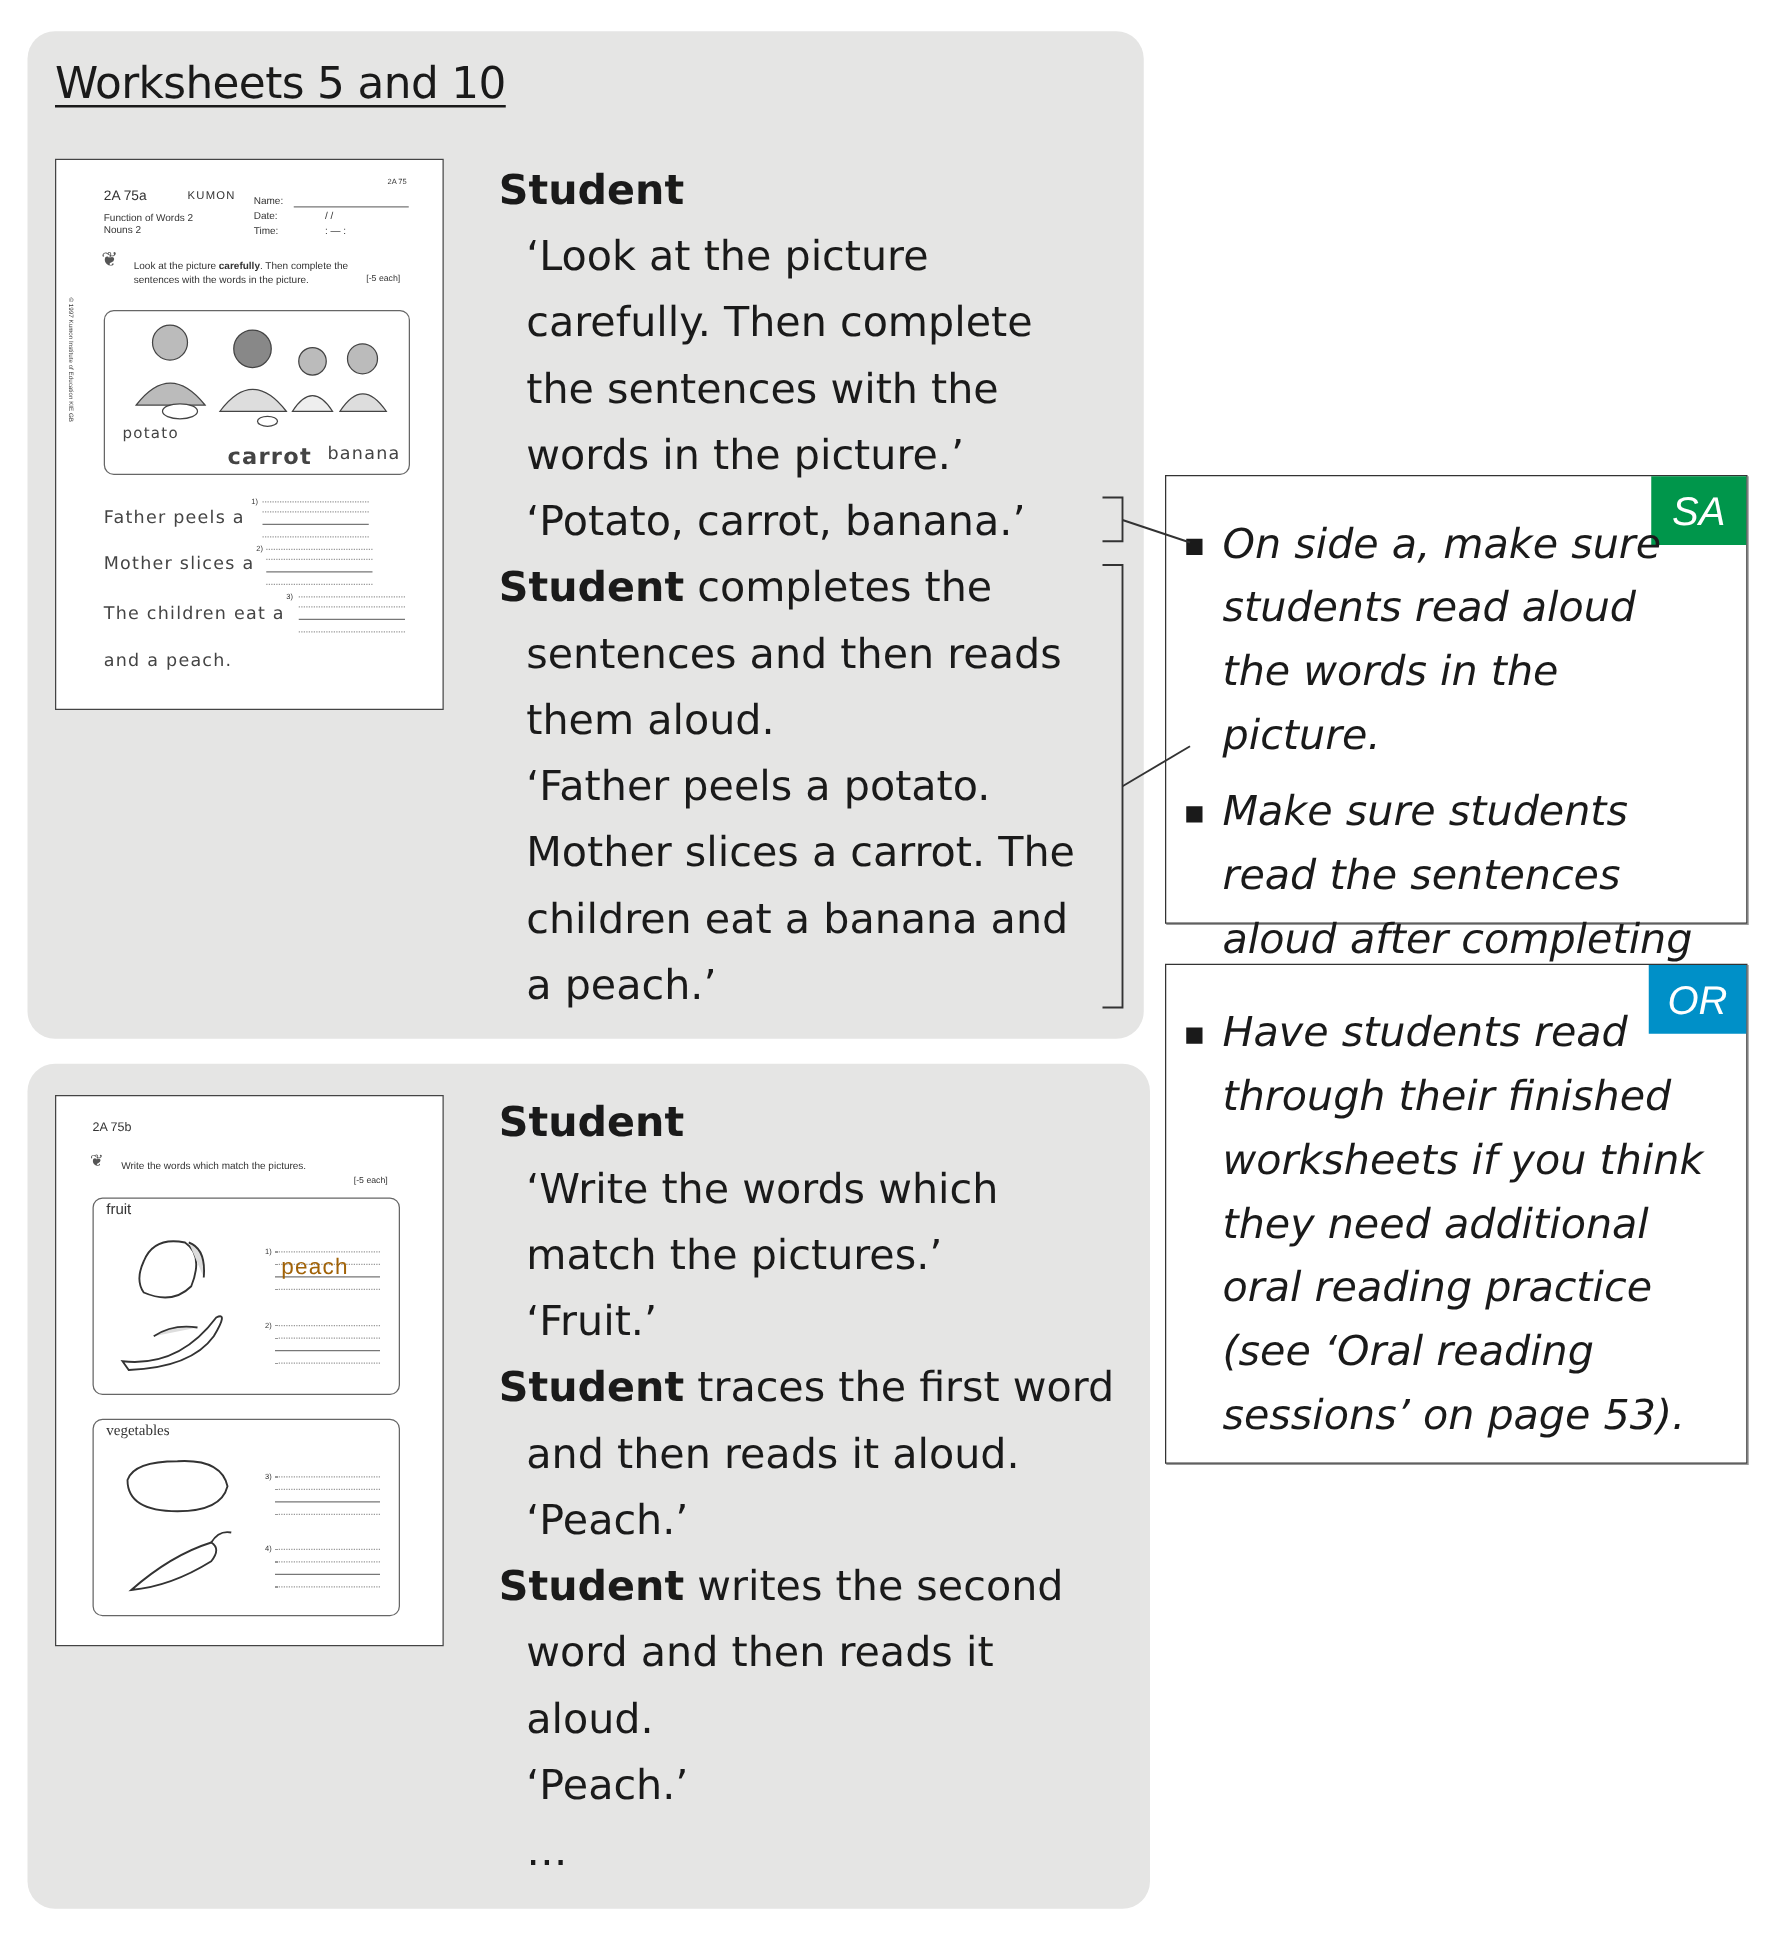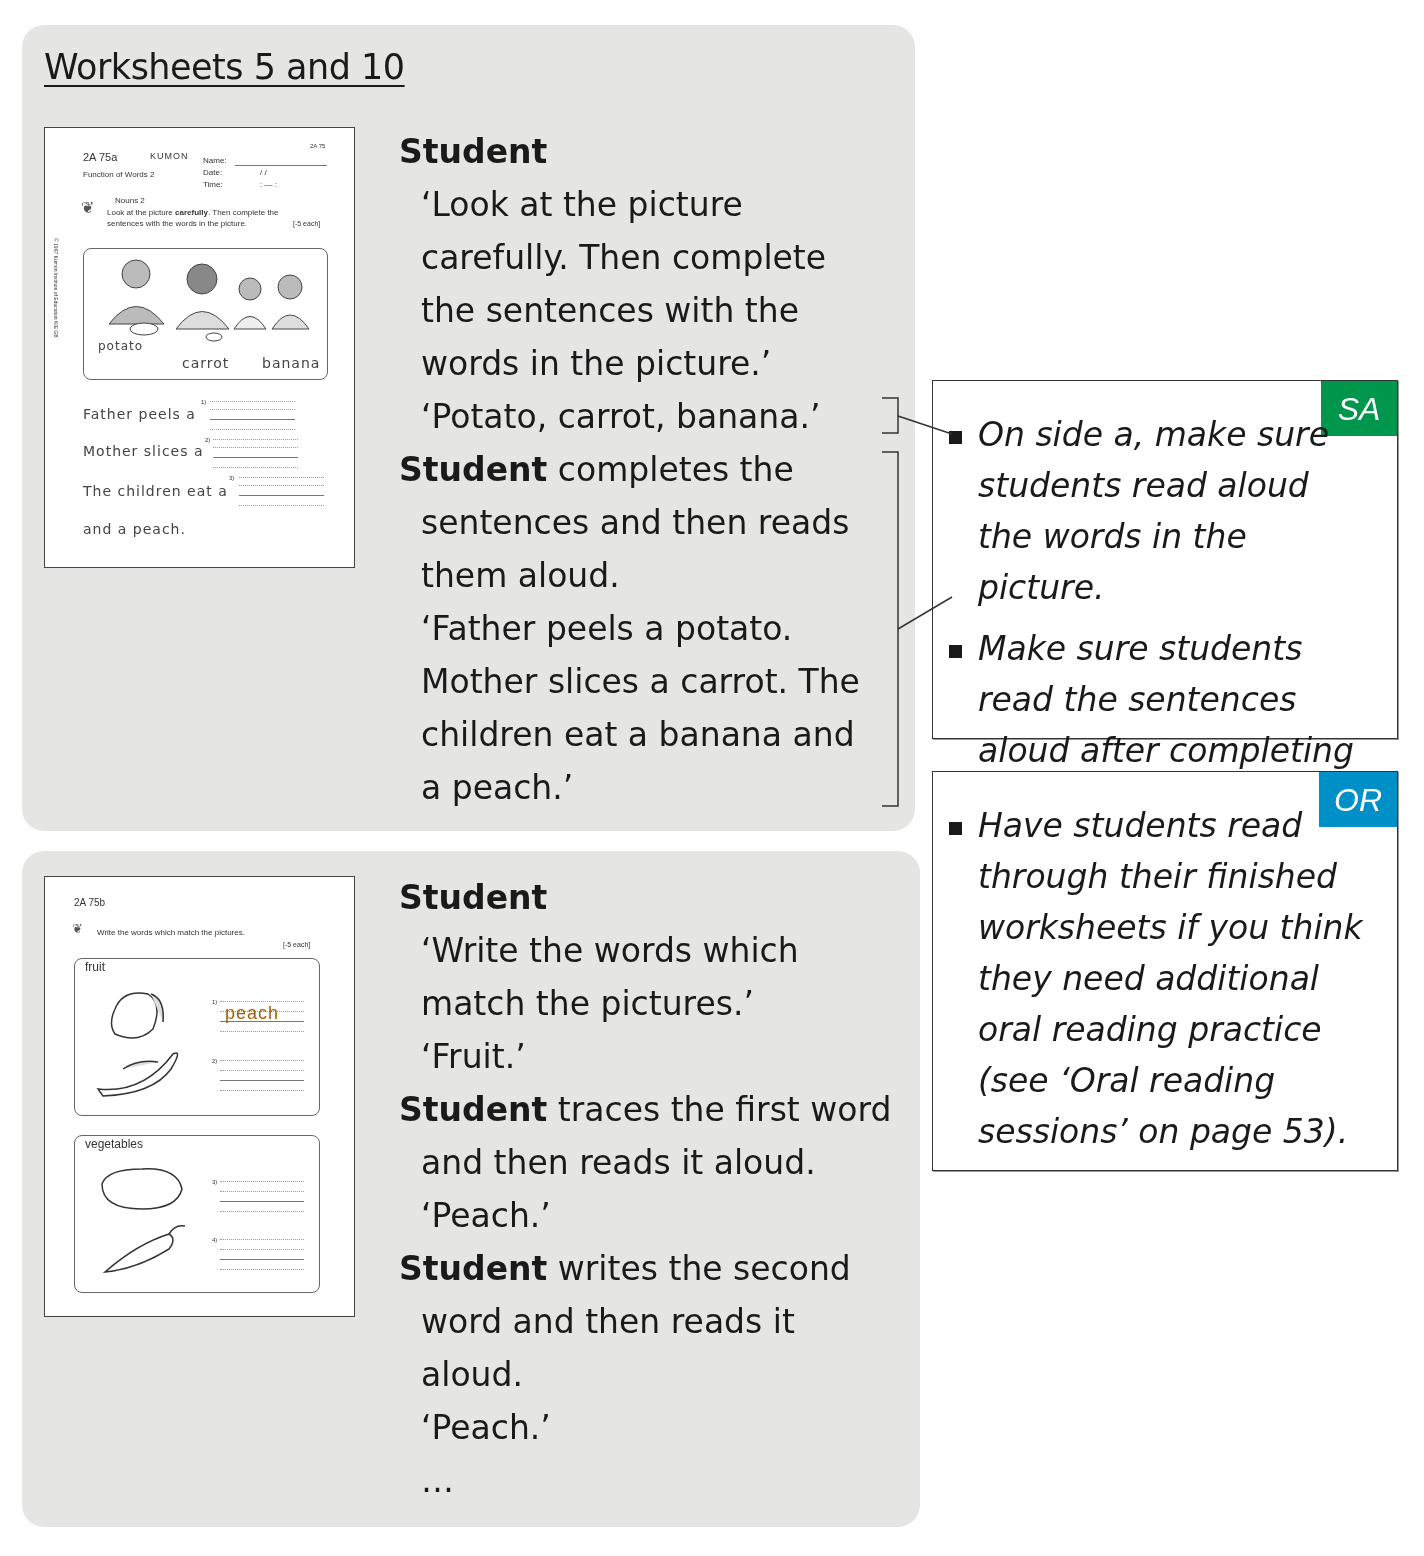--- a/index.html
+++ b/index.html
@@ -54,21 +54,21 @@
 <body>
 
 <div class="panel" id="panel-top">
   <h1 class="section-title">Worksheets 5 and 10</h1>
 
   <div class="thumb" id="thumb-a">
     <span class="t md" style="left:38px;top:23px;">2A 75a</span>
     <span class="t sm" style="left:105px;top:23px;letter-spacing:1px;">KUMON</span>
     <span class="t xs" style="left:265px;top:15px;font-size:6px;">2A 75</span>
     <span class="t xs" style="left:38px;top:42px;">Function of Words 2</span>
-    <span class="t xs" style="left:38px;top:68px;margin-left:32px;">Nouns 2</span>
+    <span class="t xs" style="left:38px;top:51px;">Nouns 2</span>
     <span class="t xs" style="left:158px;top:28px;">Name:</span>
     <div class="line" style="left:190px;top:37px;width:92px;"></div>
     <span class="t xs" style="left:158px;top:40px;">Date:</span>
     <span class="t xs" style="left:215px;top:40px;">/          /</span>
     <span class="t xs" style="left:158px;top:52px;">Time:</span>
     <span class="t xs" style="left:215px;top:52px;">:     —     :</span>
     <span class="t" style="left:36px;top:70px;font-size:16px;color:#555;">❦</span>
     <span class="t xs" style="left:62px;top:80px;"><span>Look at the picture </span><b>carefully</b><span>. Then complete the</span></span>
     <span class="t xs" style="left:62px;top:91px;">sentences with the words in the picture.</span>
     <span class="t xs" style="left:248px;top:92px;font-size:7px;">[-5 each]</span>
@@ -83,21 +83,21 @@
             <path d="M92 80 Q118 45 145 80 Z" fill="#ddd"></path>
           <circle cx="166" cy="40" r="11"></circle>
             <path d="M150 80 Q166 55 182 80 Z" fill="#eee"></path>
           <circle cx="206" cy="38" r="12"></circle>
             <path d="M188 80 Q206 52 225 80 Z" fill="#ddd"></path>
           <ellipse cx="60" cy="80" rx="14" ry="6" fill="#fff"></ellipse>
           <ellipse cx="130" cy="88" rx="8" ry="4" fill="#fff"></ellipse>
         </g>
       </svg>
       <span class="t hand" style="left:14px;top:90px;font-size:12px;">potato</span>
-      <span class="t hand" style="left:98px;top:106px;font-size:14px;">carrot</span>
+      <span class="t hand" style="left:98px;top:106px;font-size:18px;font-weight:bold;">carrot</span>
       <span class="t hand" style="left:178px;top:106px;font-size:14px;">banana</span>
     </div>
 
     <span class="t hand" style="left:38px;top:278px;font-size:14px;">Father peels a</span>
     <span class="t xs" style="left:156px;top:271px;font-size:6px;">1)</span>
     <div class="dots" style="left:165px;top:273px;width:85px;"></div>
     <div class="dots" style="left:165px;top:281px;width:85px;"></div>
     <div class="line" style="left:165px;top:291px;width:85px;"></div>
     <div class="dots" style="left:165px;top:301px;width:85px;"></div>
 
@@ -159,21 +159,21 @@
       <div class="dots" style="left:145px;top:72px;width:84px;"></div>
       <span class="t" style="left:150px;top:44px;font-size:18px;color:#a16207;letter-spacing:1px;">peach</span>
       <span class="t xs" style="left:137px;top:99px;font-size:6px;">2)</span>
       <div class="dots" style="left:145px;top:101px;width:84px;"></div>
       <div class="dots" style="left:145px;top:111px;width:84px;"></div>
       <div class="line" style="left:145px;top:121px;width:84px;"></div>
       <div class="dots" style="left:145px;top:131px;width:84px;"></div>
     </div>
 
     <div class="pic-box" style="left:29px;top:258px;width:244px;height:156px;">
-      <span class="t" style="left:10px;top:1px;font-size:12px;">vegetables</span>
+      <span class="t" style="left:10px;top:1px;font-size:12px;font-family:Liberation Serif, serif;">vegetables</span>
       <svg style="position:absolute;left:22px;top:28px;" width="100" height="115" viewBox="0 0 100 115">
         <g fill="#fff" stroke="#333" stroke-width="1.5">
           <path d="M5 20 Q10 5 45 5 Q80 3 85 25 Q80 45 45 45 Q5 45 5 20 Z"></path>
           <path d="M8 108 Q40 80 72 70 Q80 75 72 85 Q40 105 8 108 Z"></path>
           <path d="M72 70 Q78 60 88 62" fill="none"></path>
         </g>
       </svg>
       <span class="t xs" style="left:137px;top:43px;font-size:6px;">3)</span>
       <div class="dots" style="left:145px;top:45px;width:84px;"></div>
       <div class="dots" style="left:145px;top:55px;width:84px;"></div>

